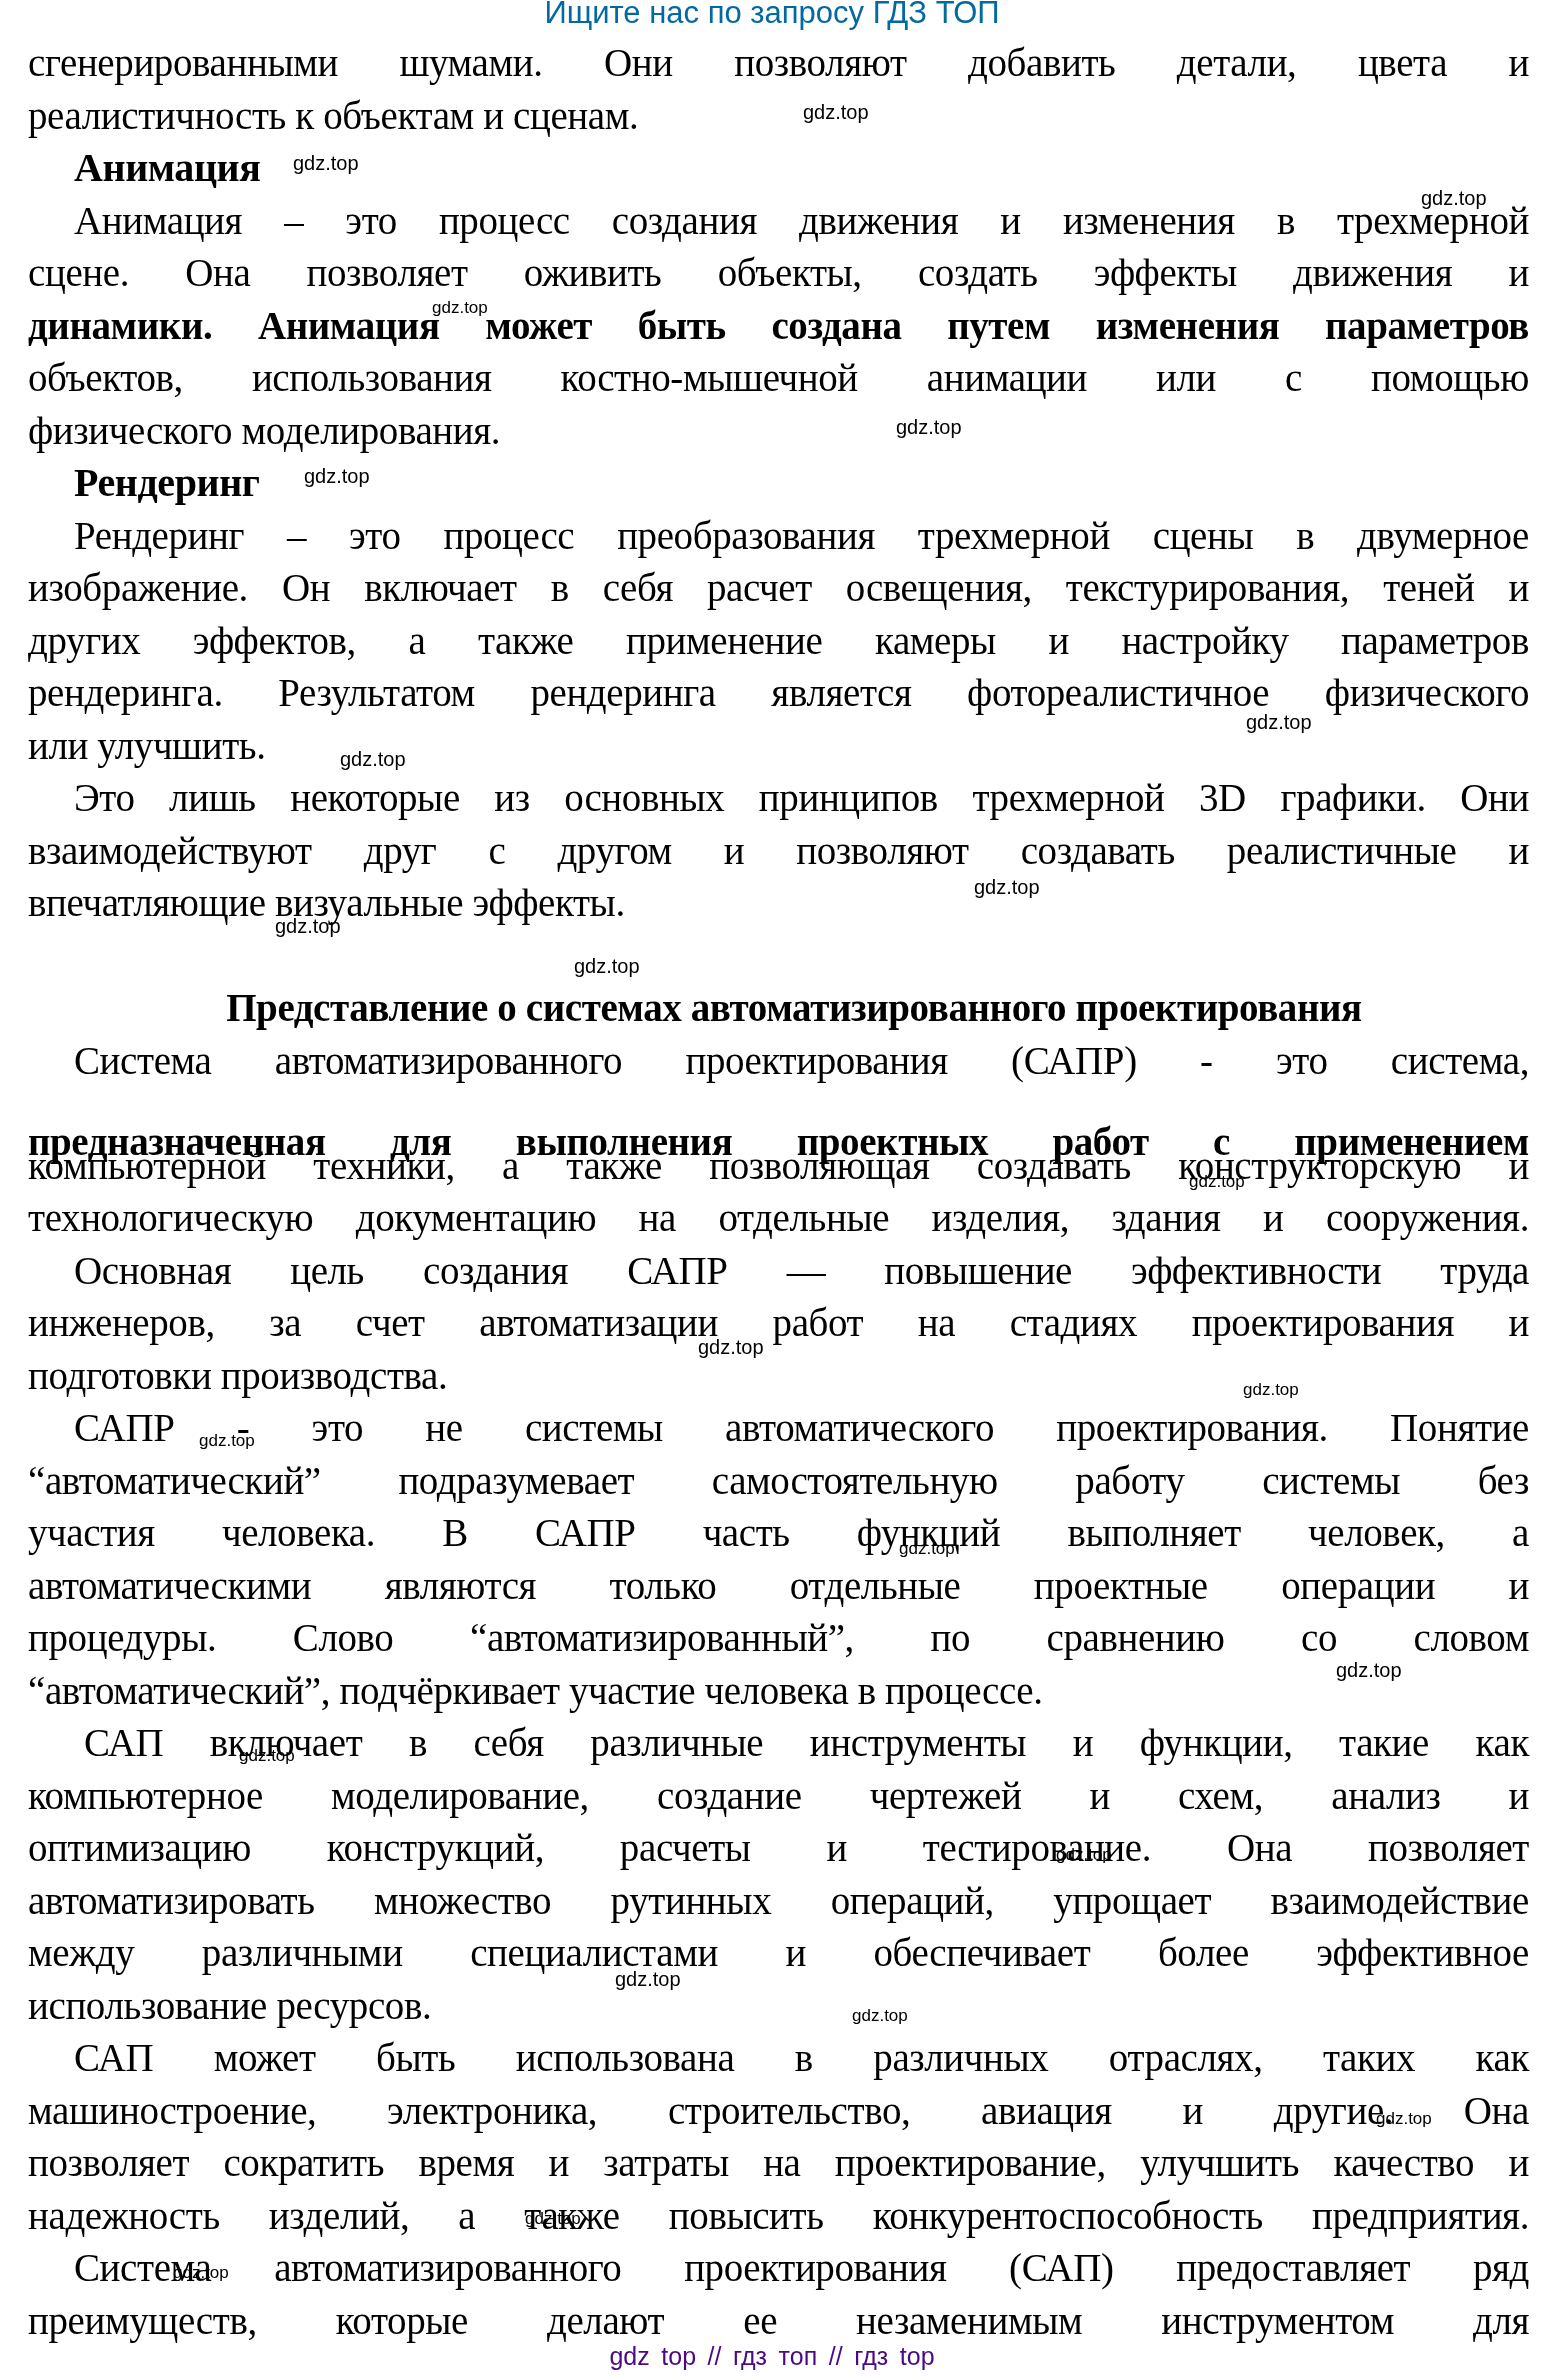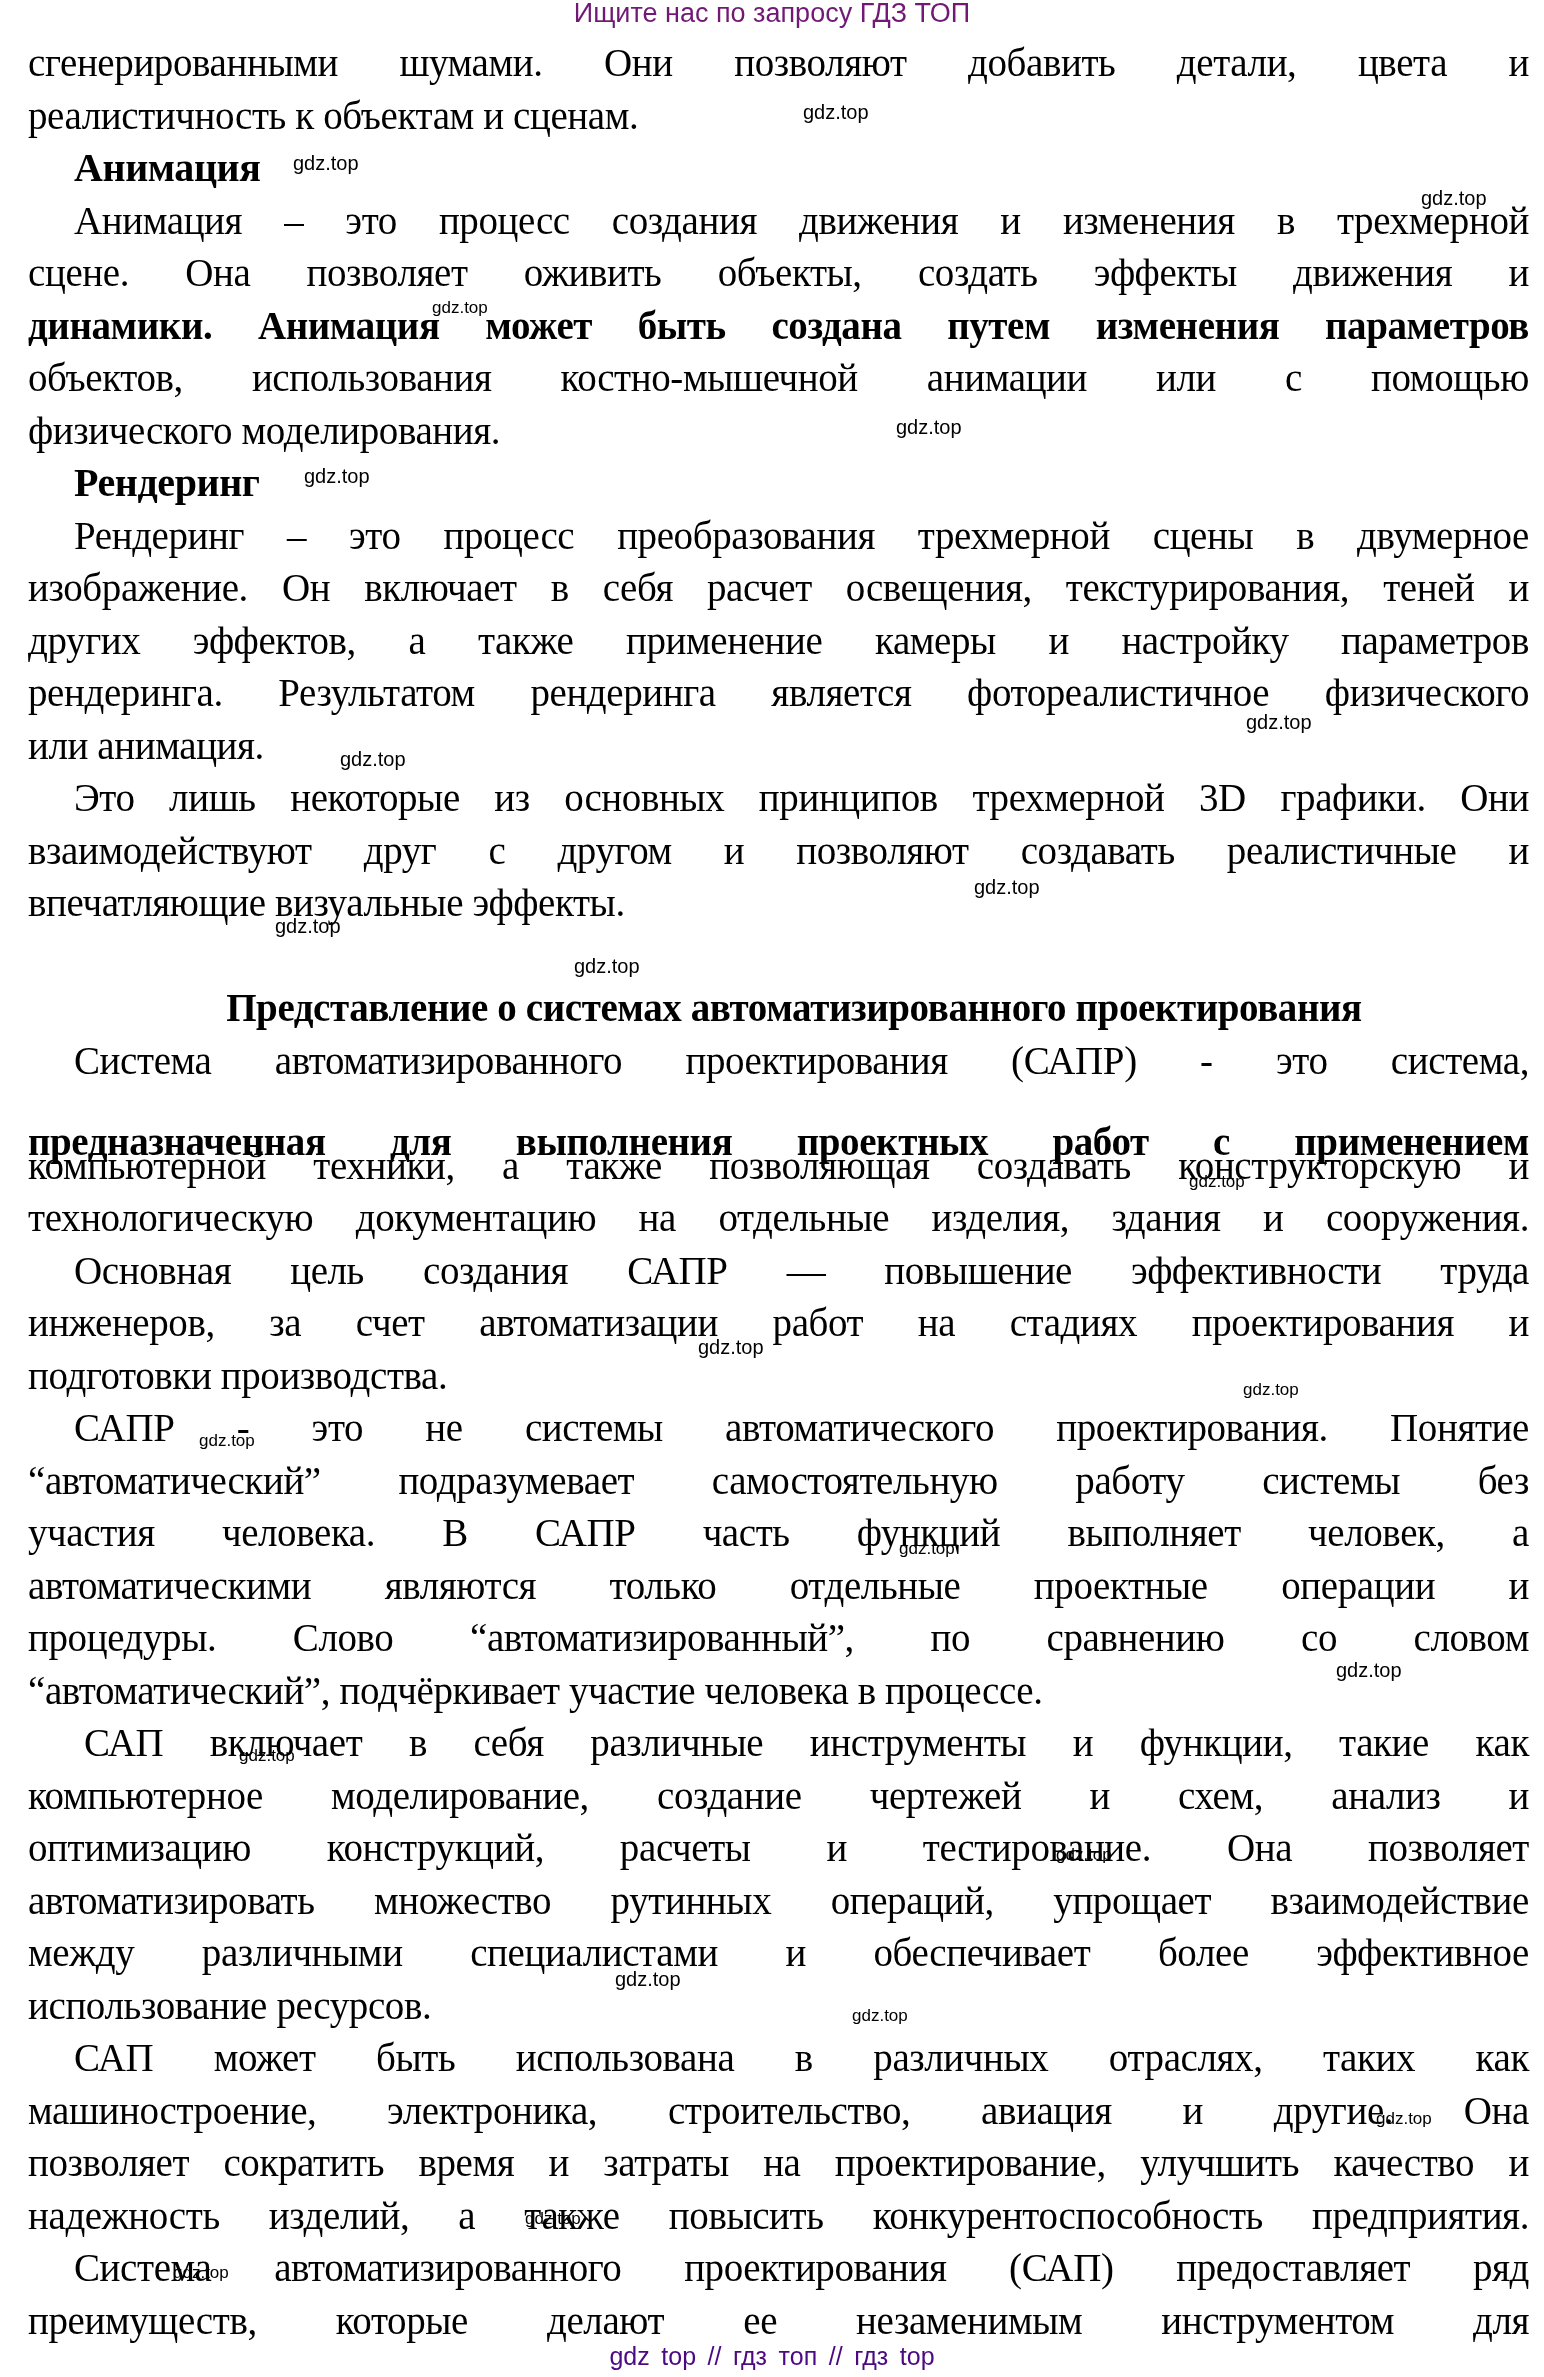--- a/index.html
+++ b/index.html
@@ -9,23 +9,23 @@
     position: relative;
     overflow: hidden;
     font-family: "Liberation Serif", "DejaVu Serif", serif;
     color: #000;
   }
   .top-banner {
     position: absolute;
     top: 0; left: 0; width: 1544px; height: 26px;
     text-align: center;
     font-family: "Liberation Sans", "DejaVu Sans", sans-serif;
-    font-size: 27px;
+    font-size: 31px;
     line-height: 26px;
-    color: #701a75;
+    color: #0369a1;
   }
   .page {
     position: absolute;
     left: 28px;
     top: 40px;
     width: 1501px;
   }
   .line {
     position: absolute;
     left: 0;
@@ -87,21 +87,21 @@
   <div class="line just" style="top:210px;">сцене. Она позволяет оживить объекты, создать эффекты движения и</div>
   <div class="line just" style="top:263px;font-weight:bold;">динамики. Анимация может быть создана путем изменения параметров</div>
   <div class="line just" style="top:315px;">объектов, использования костно-мышечной анимации или с помощью</div>
   <div class="line" style="top:368px;">физического моделирования.</div>
 
   <div class="line heading indent" style="top:420px;">Рендеринг</div>
   <div class="line just indent" style="top:473px;">Рендеринг – это процесс преобразования трехмерной сцены в двумерное</div>
   <div class="line just" style="top:525px;">изображение. Он включает в себя расчет освещения, текстурирования, теней и</div>
   <div class="line just" style="top:578px;">других эффектов, а также применение камеры и настройку параметров</div>
   <div class="line just" style="top:630px;">рендеринга. Результатом рендеринга является фотореалистичное физического</div>
-  <div class="line" style="top:683px;">или анимация.</div>
+  <div class="line" style="top:683px;">или улучшить.</div>
 
   <div class="line just indent" style="top:735px;">Это лишь некоторые из основных принципов трехмерной 3D графики. Они</div>
   <div class="line just" style="top:788px;">взаимодействуют друг с другом и позволяют создавать реалистичные и</div>
   <div class="line" style="top:840px;">впечатляющие визуальные эффекты.</div>
 
   <div class="line center-heading" style="top:945px;">Представление о системах автоматизированного проектирования</div>
 
   <div class="line just indent" style="top:998px;">Система автоматизированного проектирования (САПР) - это система,</div>
   <div class="line just" style="top:1079px;font-weight:bold;">предназначенная для выполнения проектных работ с применением</div>
   <div class="line just" style="top:1103px;">компьютерной техники, а также позволяющая создавать конструкторскую и</div>

